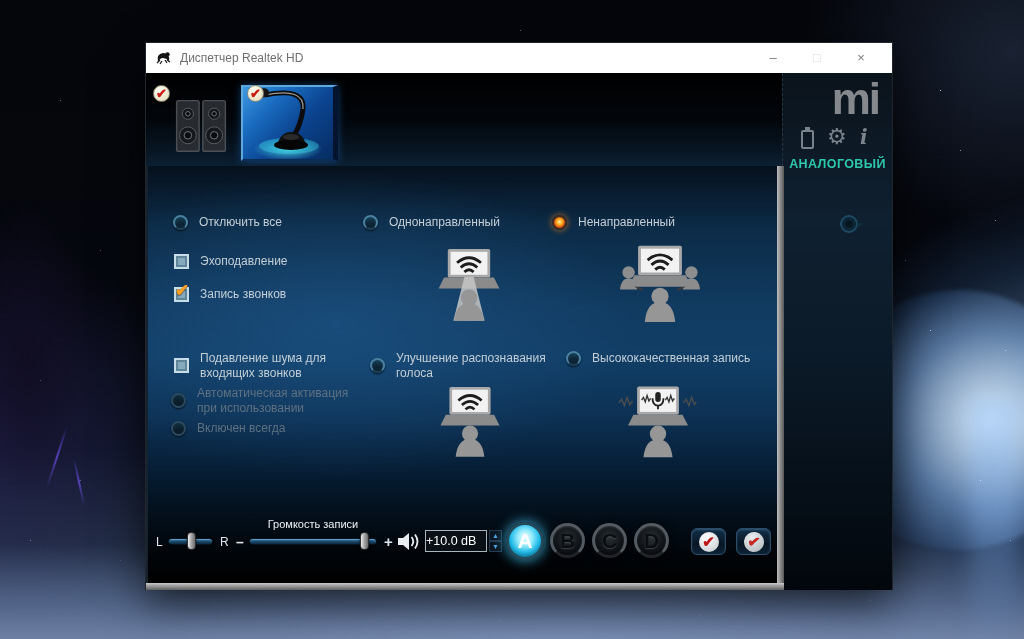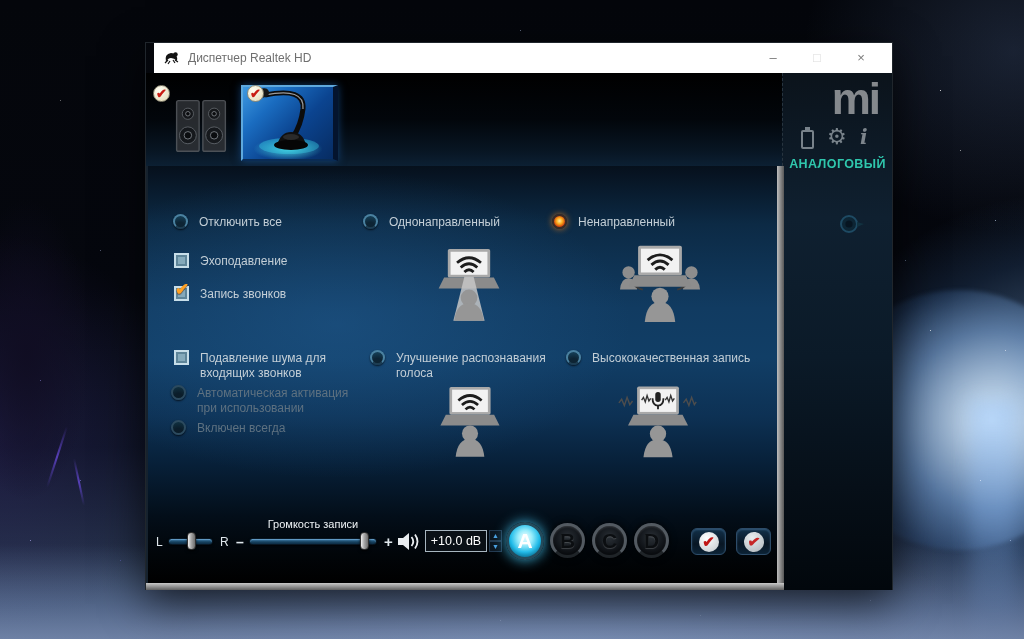--- a/index.html
+++ b/index.html
@@ -28,21 +28,21 @@
   .alien { position:absolute; left:-40px; top:170px; width:190px; height:360px;
     background:radial-gradient(90px 210px at 35% 50%, rgba(16,13,34,.95), rgba(8,7,18,0) 72%); }
   .streak { position:absolute; width:2px; height:64px; opacity:.75;
     background:linear-gradient(180deg, transparent, #6c4ce4, transparent); }
   .fog { position:absolute; left:0; bottom:0; width:100%; height:95px;
     background:linear-gradient(180deg, rgba(110,135,180,0), rgba(130,155,200,.4) 65%, rgba(150,170,210,.55)); }
 
   
   .window { position:absolute; left:145px; top:42px; width:748px; height:548px;
     box-shadow:0 14px 40px rgba(0,0,0,.65); border:1px solid #20262c; }
-  .titlebar { height:30px; background:#ffffff; display:flex; align-items:center; padding:0 9px; gap:8px;margin-left:8px; }
+  .titlebar { height:30px; background:#ffffff; display:flex; align-items:center; padding:0 9px; gap:8px; }
   .title-text { color:#6f6f6f; font-size:12px; }
   .win-controls { margin-left:auto; display:flex; align-items:center; gap:0; }
   .wc { width:44px; text-align:center; font-size:13px; color:#7a7a7a; cursor:default; line-height:28px; }
   .wc.max { color:#dcdcdc; }
   .wbody { position:relative; width:100%; height:517px; background:#000; }
 
   
   .device-strip { position:absolute; left:0; top:0; width:638px; height:93px;
     background:linear-gradient(180deg,#000 0%,#02060b 50%,#081624 85%,#0c2033 100%); }
   .spk-tab { position:absolute; left:25px; top:22px; width:60px; height:60px; opacity:.85; }
@@ -85,21 +85,21 @@
 
   .tab-active { position:absolute; left:6px; top:9px; width:153px; height:25px; border-radius:12px;
     background:linear-gradient(180deg,#11161b,#04070a 70%); border:1px solid #143350;
     box-shadow:0 -3px 7px rgba(35,145,225,.6), 0 3px 7px rgba(35,145,225,.45), inset 0 0 5px rgba(70,160,235,.25);
     color:#fff; font-size:13px; font-weight:bold; text-align:center; line-height:23px; z-index:2; }
   .tab-inactive { position:absolute; left:163px; top:11px; width:457px; height:21px; border-radius:10px;
     border:1px solid #2f76ad; background:linear-gradient(180deg,#0b2134 0%,#0a1c2e 55%,#123a5c 100%);
     color:#42a0e6; font-size:12px; line-height:19px; padding-left:20px;
     box-shadow:inset 0 1px 2px rgba(0,0,0,.6); }
 
-  .opt { position:absolute; display:flex; gap:11px; align-items:flex-start; }
+  .opt { position:absolute; display:flex; gap:11px; align-items:center; }
   .radio-dot { flex:0 0 auto; width:15px; height:15px; border-radius:50%; margin-top:0;
     background:radial-gradient(circle at 50% 115%, #0d2434 45%, #17455f); border:2px solid #4a81a0;
     border-bottom-color:#1d3d52; box-shadow:0 1px 2px rgba(0,0,0,.7); }
   .radio-dot.sel { background:radial-gradient(circle at 50% 45%, #ffe9a8 0%, #ffae1e 35%, #d1490e 68%, #571505 95%);
     border-color:#3c2b26; box-shadow:0 0 6px rgba(255,140,30,.7); }
   .opt.dim .radio-dot { border-color:#2c4a5e; background:radial-gradient(circle at 50% 115%, #0b1d2a 45%, #113445); }
   .cbox { position:relative; flex:0 0 auto; width:15px; height:15px; background:#85aabb;
     border:2px solid #c7dee9; box-shadow:inset 0 0 0 2px #5e8599; }
   .checkmark { position:absolute; left:-1px; top:-9px; font-size:17px; font-weight:bold; color:#ffa123;
     text-shadow:0 1px 1px rgba(60,20,0,.6); }
@@ -111,21 +111,21 @@
   
   .bb-text { position:absolute; color:#dfe7ec; font-size:12px; }
   .vol-title { position:absolute; left:100px; top:352px; width:130px; text-align:center; color:#eef3f6; font-size:11px; }
   .track { position:absolute; height:7px; border-radius:4px;
     background:linear-gradient(180deg,#3e7cab,#17425f 60%,#0d2c44); border:1px solid #081622;
     box-shadow:0 1px 2px rgba(0,0,0,.6), inset 0 1px 1px rgba(145,200,240,.5); }
   .thumb { position:absolute; top:-7px; width:9px; height:18px; border-radius:4px;
     background:linear-gradient(90deg,#efefef,#a8a8a8 45%,#6d6d6d); border:1px solid #2e2e2e;
     box-shadow:0 1px 3px rgba(0,0,0,.8); }
   .db-box { position:absolute; left:277px; top:364px; width:62px; height:22px; background:#0a1016;
-    border:1px solid #a8b6c0; color:#fff; font-size:12.5px; text-align:center; line-height:20px; }
+    border:1px solid #a8b6c0; color:#fff; font-size:12.5px; text-align:left; line-height:20px; }
   .spin { position:absolute; left:341px; width:13px; height:11px; background:#0c1620; border:1px solid #243a50;
     color:#4aa0e0; font-size:7px; line-height:10px; text-align:center; cursor:default; }
   .pbtn { position:absolute; width:35px; height:35px; border-radius:50%; display:flex; align-items:center;
     justify-content:center; font-weight:bold; font-size:21px; color:#0b0e11;
     background:radial-gradient(circle at 50% 40%, #2a3036 0%, #14181d 48%, #06080b 80%);
     border:3px solid #535a61; border-bottom-color:#1f2428;
     text-shadow:0 1px 1px rgba(255,255,255,.18);
     box-shadow:0 0 7px rgba(0,0,0,.85), inset 0 1px 2px rgba(255,255,255,.14); }
   .pbtn.sel { width:38px; height:38px; color:#fff; text-shadow:0 0 7px #cff6ff;
     background:radial-gradient(circle at 50% 38%, #f2ffff 0%, #8feafb 28%, #1cb9e8 58%, #07516f 92%);

